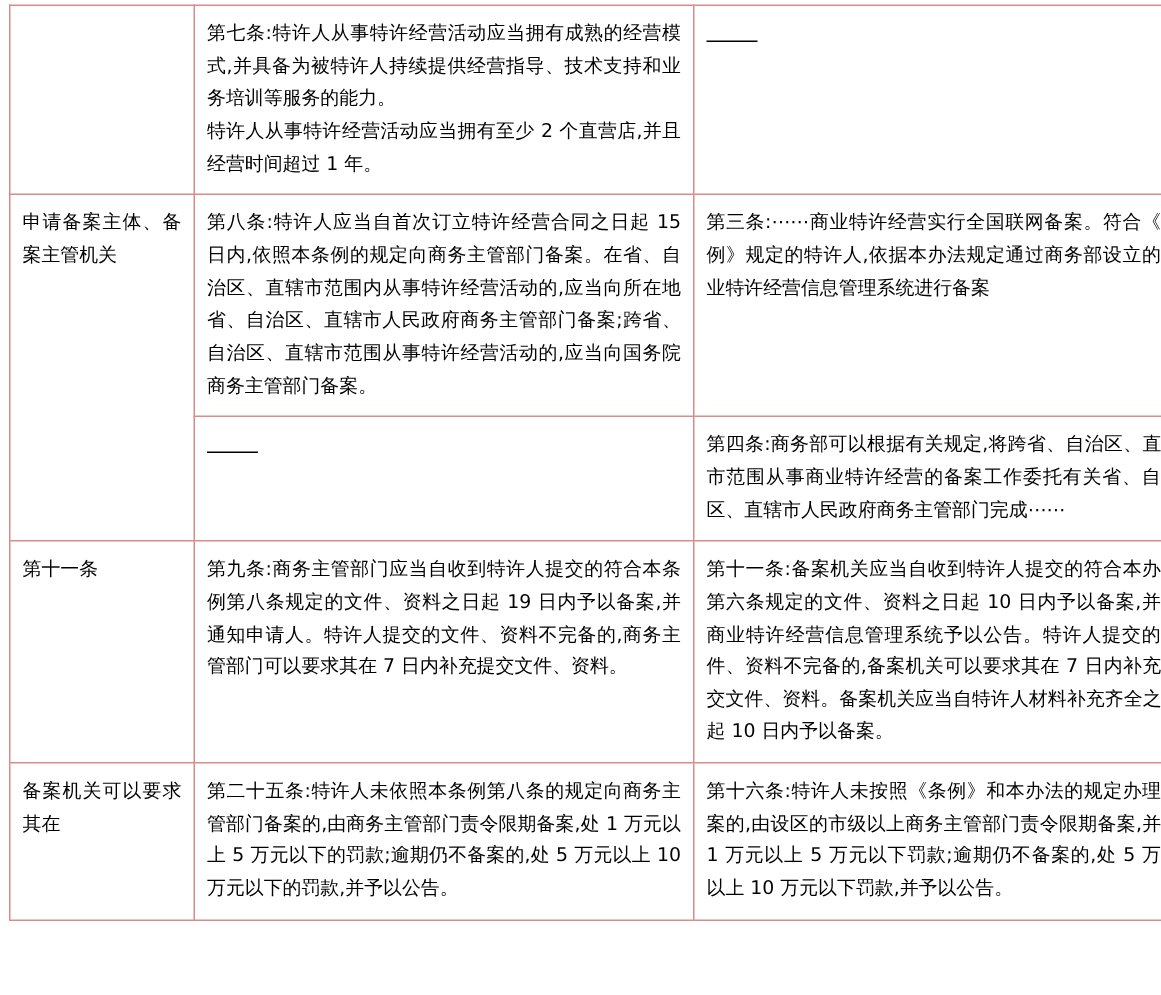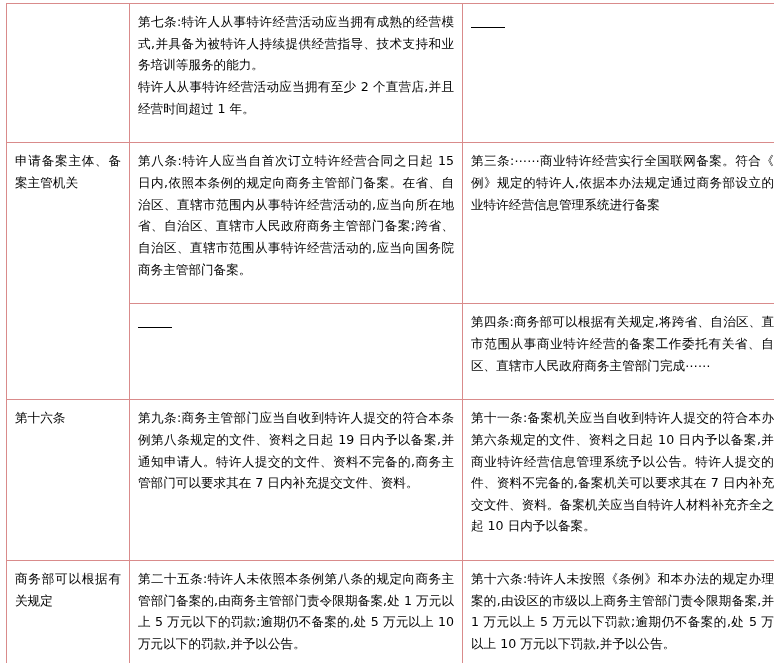--- a/index.html
+++ b/index.html
@@ -21,21 +21,21 @@
   }
   table.doc-table {
     border-collapse: collapse;
     width: 760px;
     margin: 3px 0 0 6px;
     table-layout: fixed;
   }
   table.doc-table td {
     border: 1px solid #d98b8b;
     vertical-align: top;
-    padding: 7px 8px 23px 8px;
+    padding: 7px 8px 10px 8px;
     font-size: 12.6px;
     line-height: 1.72;
     text-align: justify;
     text-justify: inter-ideograph;
   }
   td.col-label {
     width: 106px;
     text-align: center;
     vertical-align: middle;
     padding: 6px 4px;
@@ -99,33 +99,33 @@
         <td class="col-mid center-dash">
           <span class="dash"></span>
         </td>
         <td class="col-right">
           <span class="cellwrap">第四条:商务部可以根据有关规定,将跨省、自治区、直辖市范围从事商业特许经营的备案工作委托有关省、自治区、直辖市人民政府商务主管部门完成⋯⋯</span>
         </td>
       </tr>
 
       <tr>
         <td class="col-label">
-          <span class="cellwrap">第十六条</span>
+          <span class="cellwrap">第十一条</span>
         </td>
         <td class="col-mid">
           <span class="cellwrap">第九条:商务主管部门应当自收到特许人提交的符合本条例第八条规定的文件、资料之日起 19 日内予以备案,并通知申请人。特许人提交的文件、资料不完备的,商务主管部门可以要求其在 7 日内补充提交文件、资料。</span>
         </td>
         <td class="col-right">
           <span class="cellwrap">第十一条:备案机关应当自收到特许人提交的符合本办法第六条规定的文件、资料之日起 10 日内予以备案,并在商业特许经营信息管理系统予以公告。特许人提交的文件、资料不完备的,备案机关可以要求其在 7 日内补充提交文件、资料。备案机关应当自特许人材料补充齐全之日起 10 日内予以备案。</span>
         </td>
       </tr>
 
       <tr>
         <td class="col-label">
-          <span class="cellwrap">商务部可以根据有关规定</span>
+          <span class="cellwrap">备案机关可以要求其在</span>
         </td>
         <td class="col-mid">
           <span class="cellwrap">第二十五条:特许人未依照本条例第八条的规定向商务主管部门备案的,由商务主管部门责令限期备案,处 1 万元以上 5 万元以下的罚款;逾期仍不备案的,处 5 万元以上 10 万元以下的罚款,并予以公告。</span>
         </td>
         <td class="col-right">
           <span class="cellwrap">第十六条:特许人未按照《条例》和本办法的规定办理备案的,由设区的市级以上商务主管部门责令限期备案,并处 1 万元以上 5 万元以下罚款;逾期仍不备案的,处 5 万元以上 10 万元以下罚款,并予以公告。</span>
         </td>
       </tr>
 
     </tbody>

